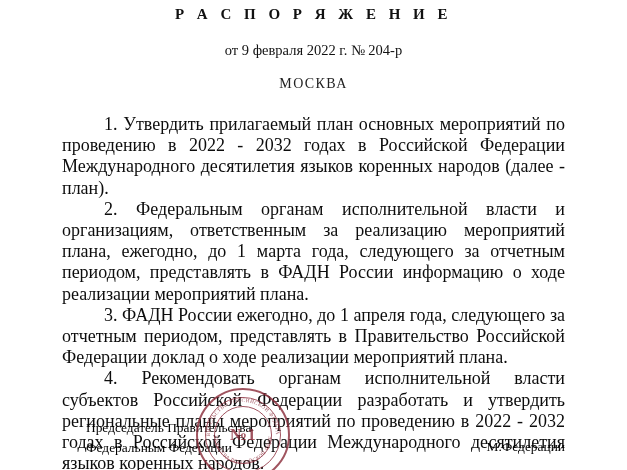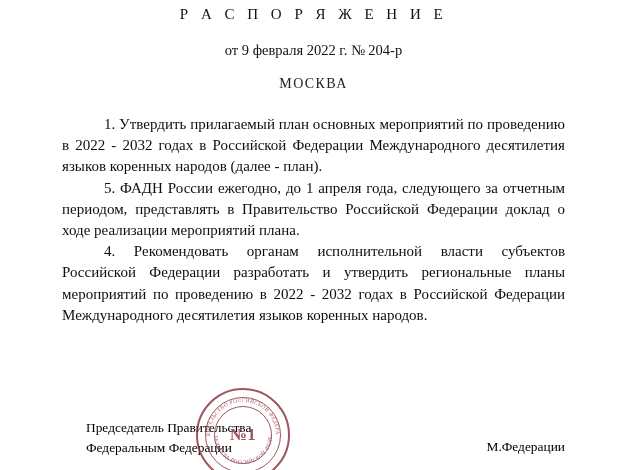--- a/index.html
+++ b/index.html
@@ -20,21 +20,21 @@
     width: 627px;
     height: 470px;
     box-sizing: border-box;
     padding: 0 62px;
   }
   .doc-title {
     margin-top: 6px;
     text-align: center;
     font-size: 15px;
     letter-spacing: 4.5px;
-    font-weight: 400;
+    font-weight: 700;
     color: #111;
   }
   .doc-subtitle {
     margin-top: 19px;
     text-align: center;
     font-size: 14.5px;
     color: #111;
   }
   .doc-city {
     margin-top: 17px;
@@ -43,21 +43,21 @@
     letter-spacing: 1.4px;
     color: #222;
   }
   .body-block {
     margin-top: 22px;
   }
   .para {
     text-align: justify;
     text-justify: inter-word;
     text-indent: 42px;
-    font-size: 15px;
+    font-size: 18px;
     line-height: 21.2px;
     color: #0d0d0d;
     margin: 0;
   }
   .signature {
     position: absolute;
     left: 62px;
     right: 62px;
     bottom: 18px;
     font-size: 13.4px;
@@ -139,21 +139,22 @@
 <div class="page">
 
   <div class="doc-title">Р А С П О Р Я Ж Е Н И Е</div>
 
   <div class="doc-subtitle">от 9 февраля 2022 г.  № 204-р</div>
 
   <div class="doc-city">МОСКВА</div>
 
   <div class="body-block">
     <p class="para">1. Утвердить прилагаемый план основных мероприятий по проведению в 2022 - 2032 годах в Российской Федерации Международного десятилетия языков коренных народов (далее - план).</p>
-    <p class="para">5. ФАДН России ежегодно, до 1 апреля года, следующего за отчетным периодом, представлять в Правительство Российской Федерации доклад о ходе реализации мероприятий плана.</p>
+    <p class="para">2. Федеральным органам исполнительной власти и организациям, ответственным за реализацию мероприятий плана, ежегодно, до 1 марта года, следующего за отчетным периодом, представлять в ФАДН России информацию о ходе реализации мероприятий плана.</p>
+    <p class="para">3. ФАДН России ежегодно, до 1 апреля года, следующего за отчетным периодом, представлять в Правительство Российской Федерации доклад о ходе реализации мероприятий плана.</p>
     <p class="para">4. Рекомендовать органам исполнительной власти субъектов Российской Федерации разработать и утвердить региональные планы мероприятий по проведению в 2022 - 2032 годах в Российской Федерации Международного десятилетия языков коренных народов.</p>
   </div>
 
   <div class="signature">
     <div class="sig-row">
       <div class="sig-left">
         <div>Председатель Правительства</div>
         <div>Федеральным Федерации</div>
       </div>
       <div class="sig-name">М.Федерации</div>

